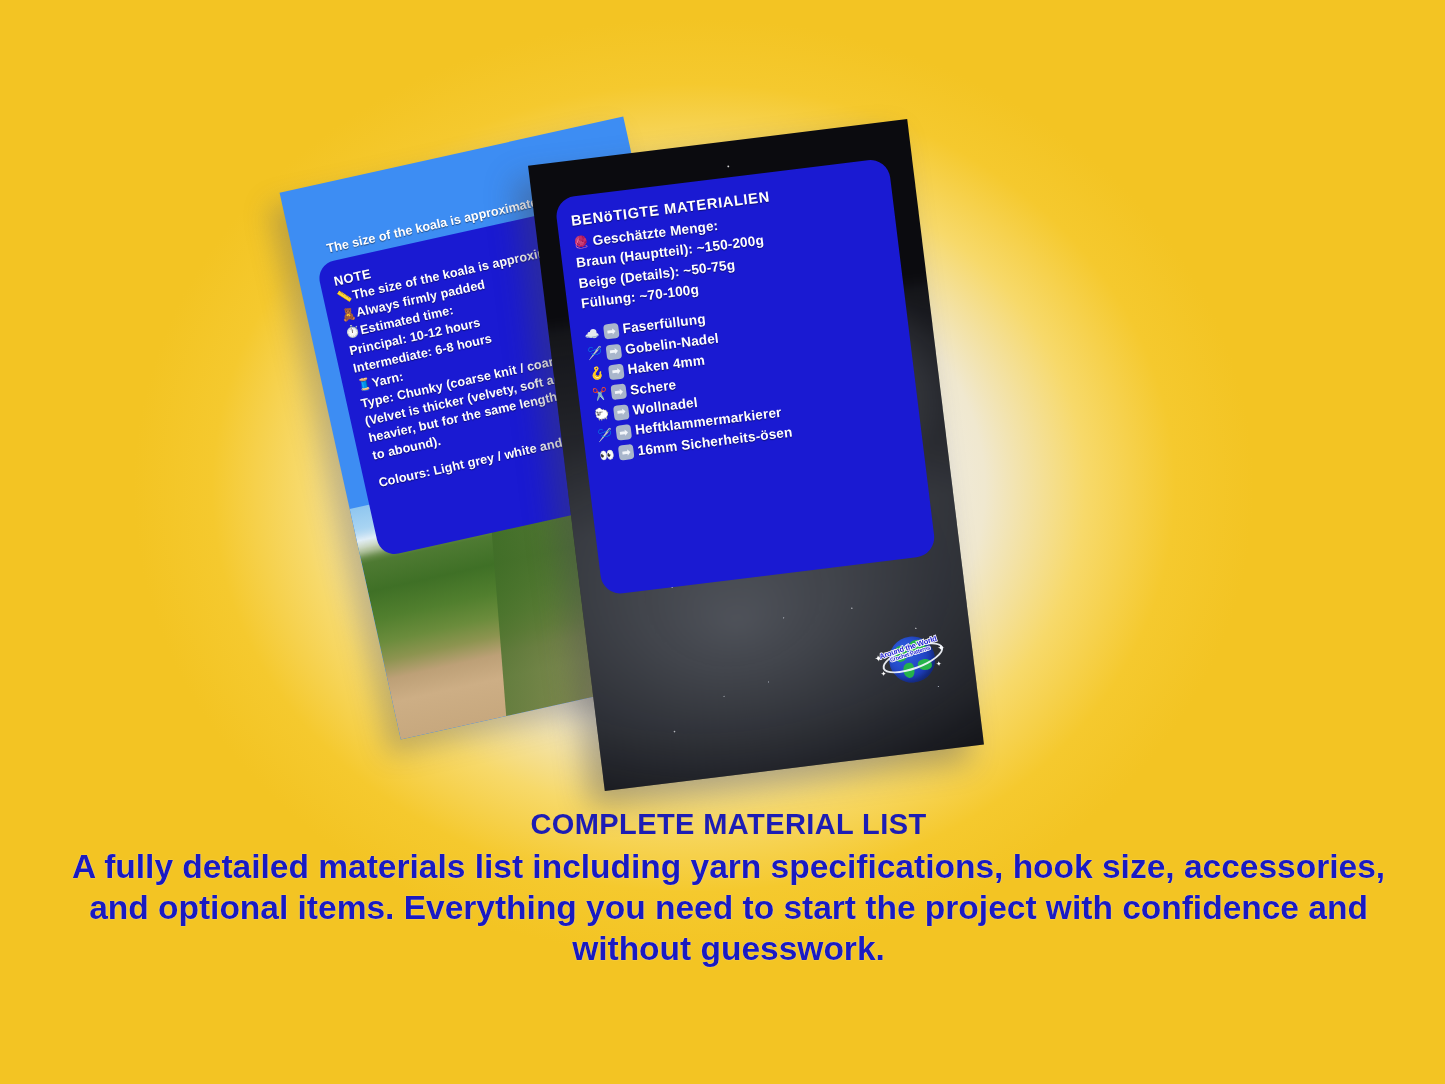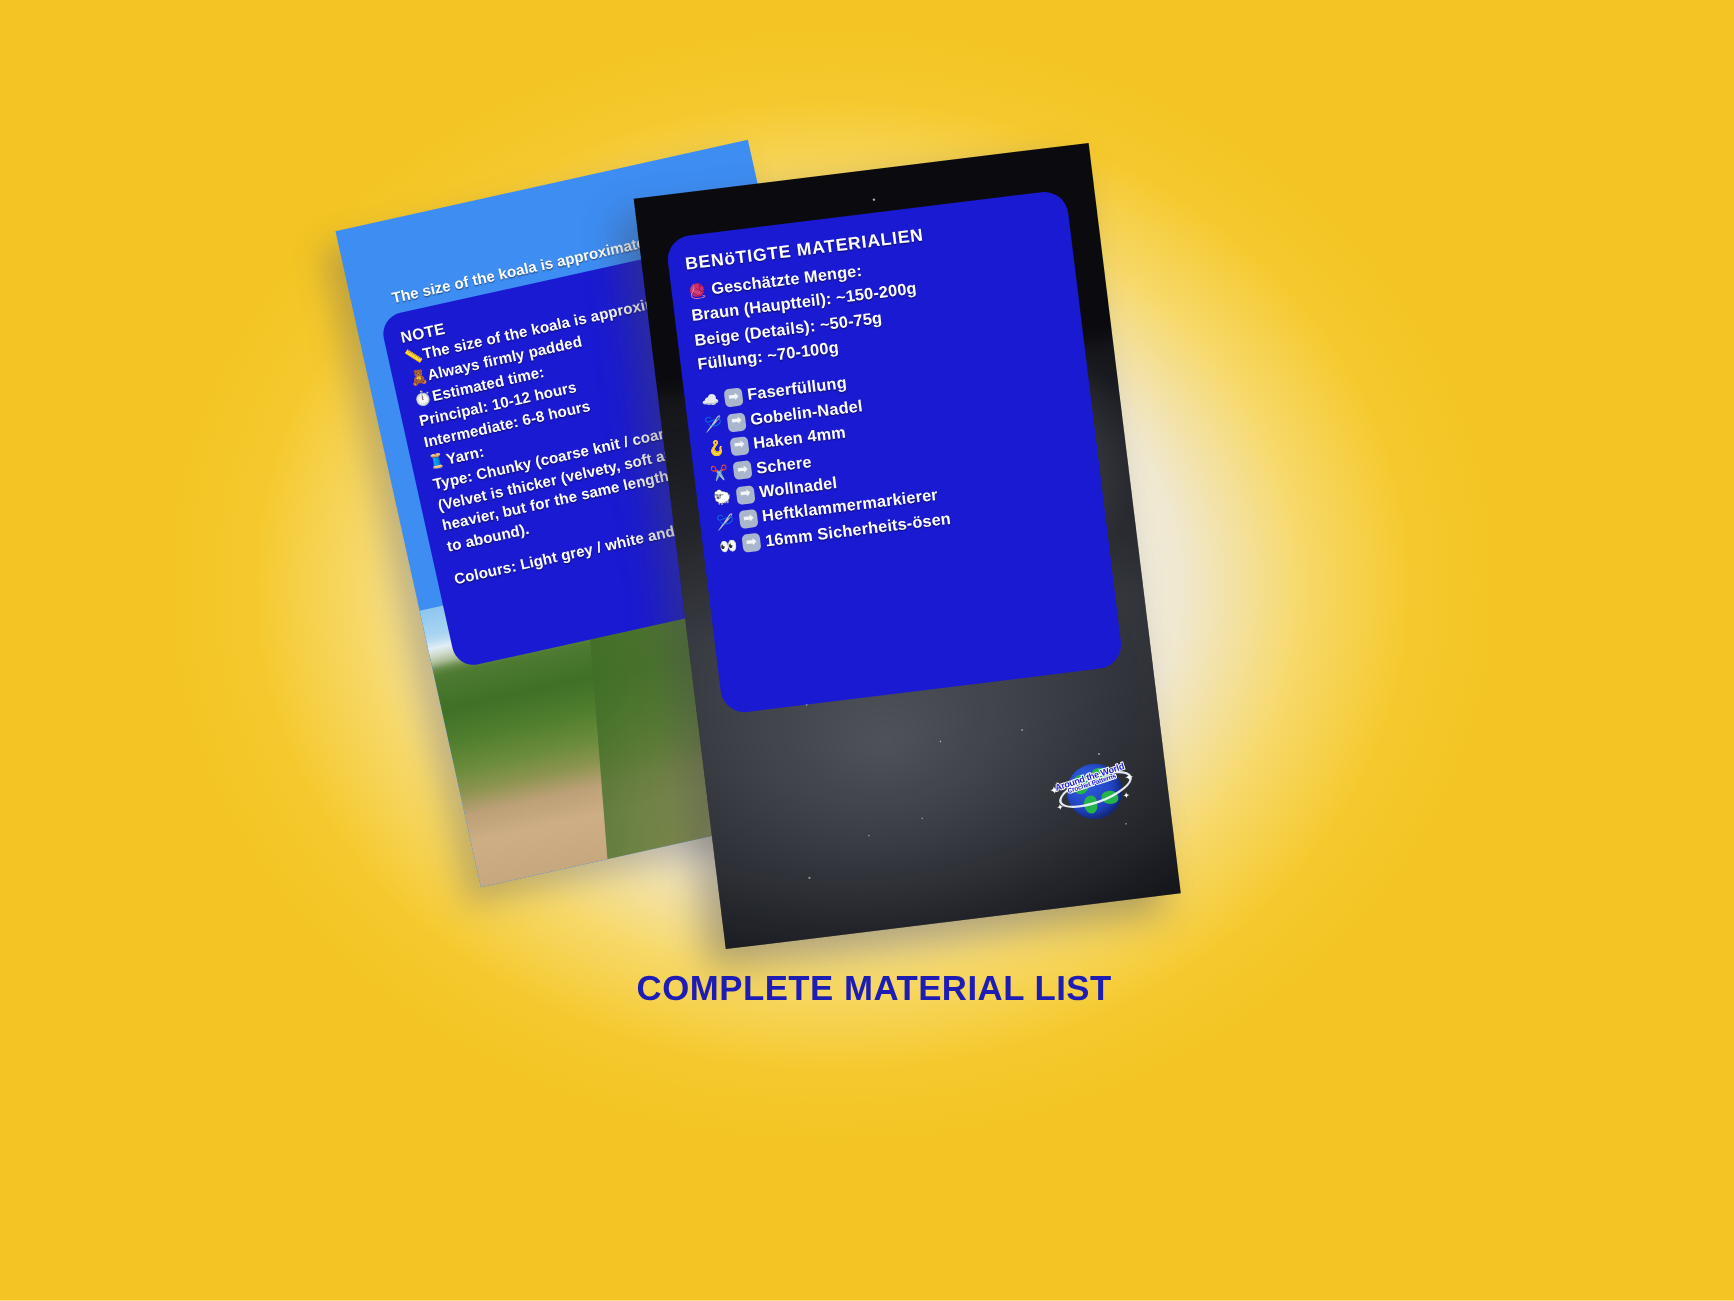--- a/index.html
+++ b/index.html
@@ -436,15 +436,16 @@
       <div class="ring"></div>
       <div class="logo-text">
         <span>Around the World</span>
         <span class="l2t">Crochet Patterns</span>
       </div>
     </div>
   </div>
 
   <div id="caption">
     <div id="caption-title">COMPLETE MATERIAL LIST</div>
+    <div id="caption-body">A fully detailed materials list including yarn specifications, hook size, accessories, and optional items. Everything you need to start the project with confidence and without guesswork.</div>
   </div>
 
 </div>
 
 </body></html>

